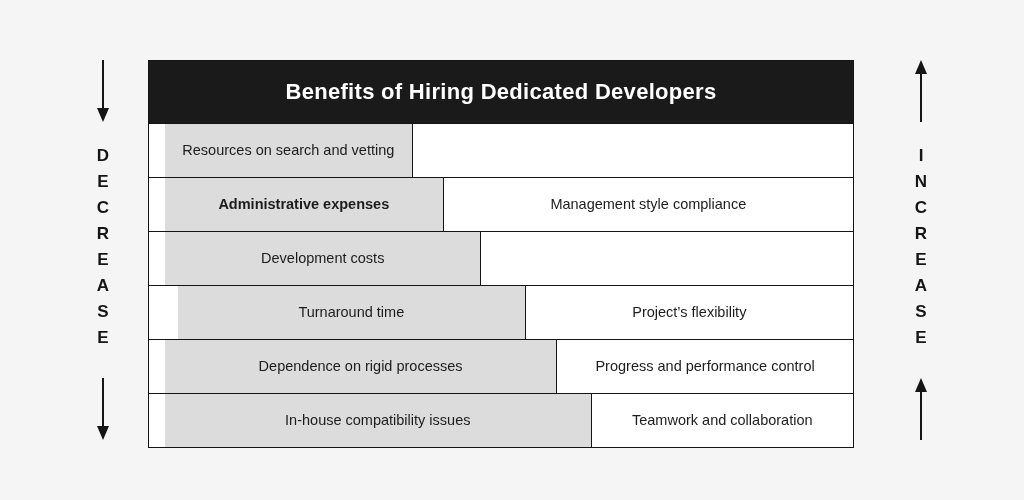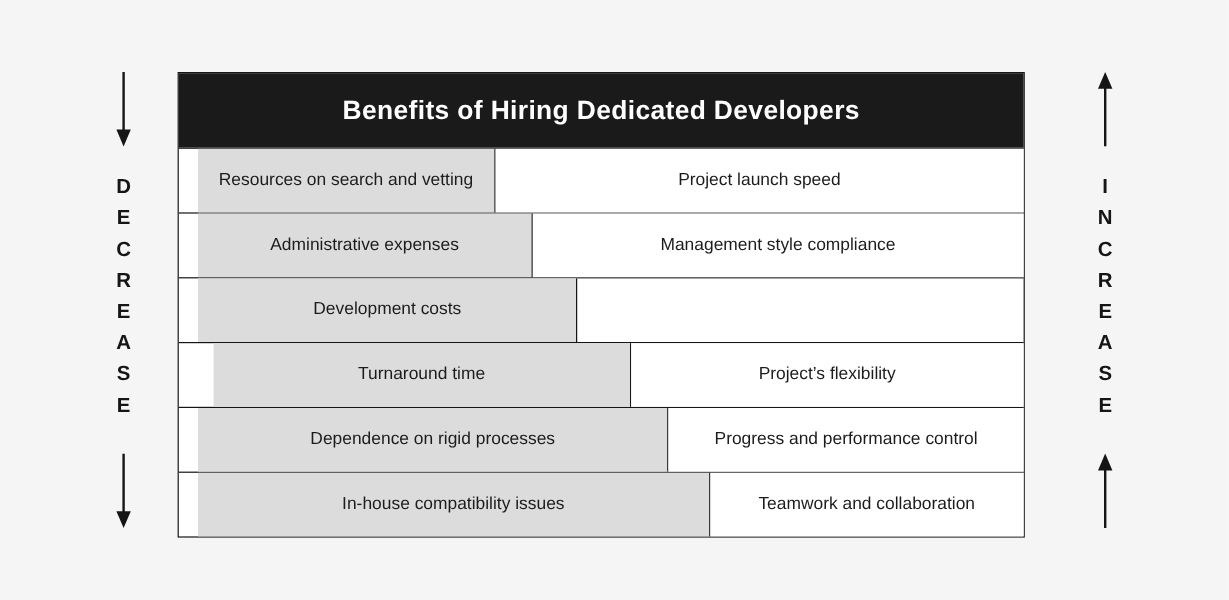--- a/index.html
+++ b/index.html
@@ -128,24 +128,23 @@
         <polygon points="8,0 2,14 14,14" fill="#151515"></polygon>
       </svg>
     </span>
   </div>
 
   <div class="chart">
     <div class="chart-title">Benefits of Hiring Dedicated Developers</div>
     <div id="rows">
         <div class="row">
           <div class="cell cell-left" style="width: 36%;">Resources on search and vetting</div>
-          <div class="cell cell-right" style="width: 64%;">Project launch speed</div>
         </div>
         <div class="row">
-          <div class="cell cell-left" style="width: 40.5%;">Administrative expenses</div>
+          <div class="cell cell-left" style="width: 40.5%; font-weight: bold;">Administrative expenses</div>
           <div class="cell cell-right" style="width: 59.5%;">Management style compliance</div>
         </div>
         <div class="row">
           <div class="cell cell-left" style="width: 46%;">Development costs</div>
         </div>
         <div class="row">
           <div class="cell cell-left" style="width: 51.5%; margin-left: 13px;">Turnaround time</div>
           <div class="cell cell-right" style="width: 48.5%;">Project’s flexibility</div>
         </div>
         <div class="row">

